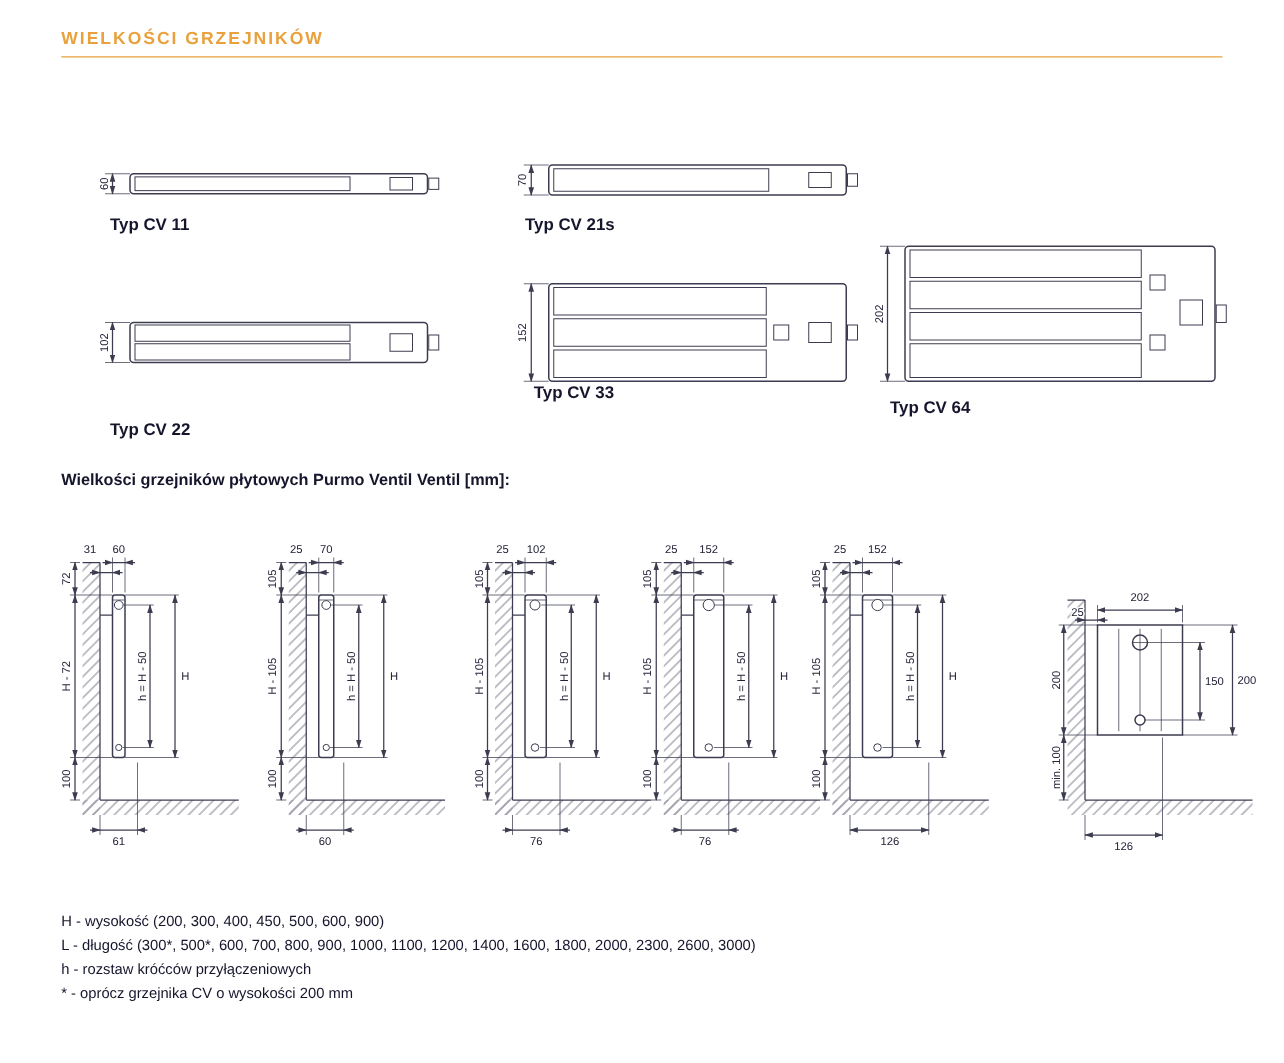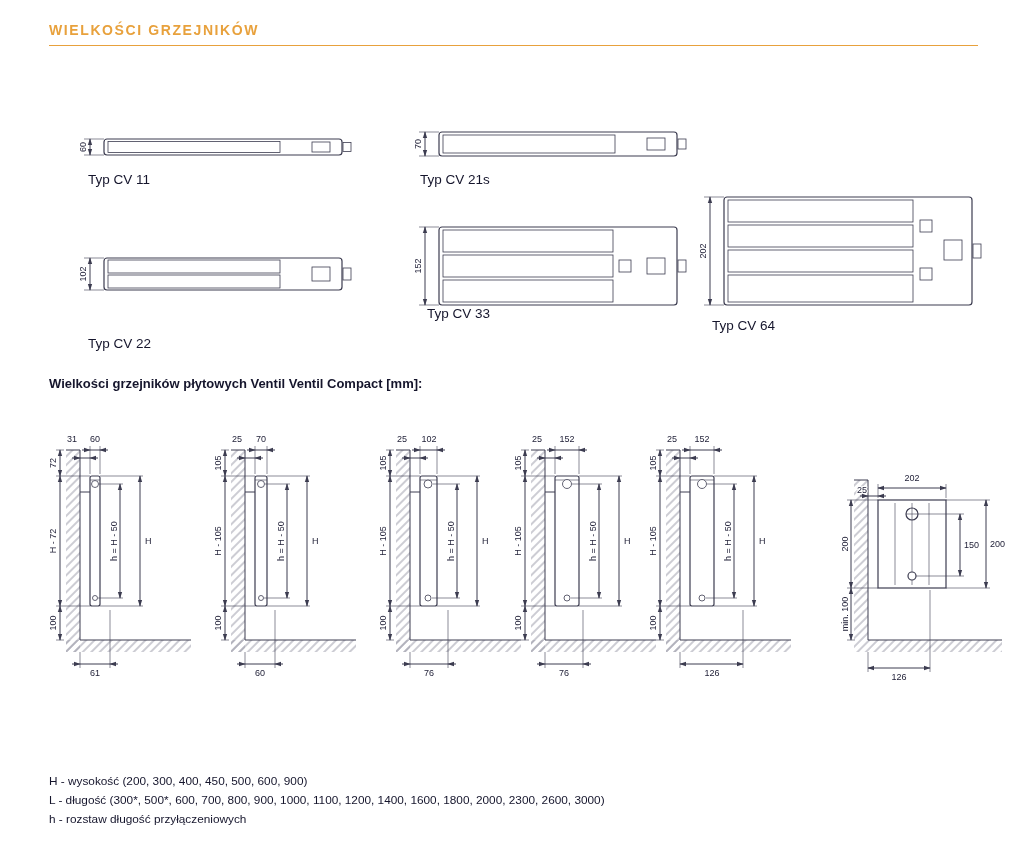--- a/index.html
+++ b/index.html
@@ -1,22 +1,22 @@
 <!DOCTYPE html>
 <html><head>
 <meta charset="utf-8">
 <style>
   html,body{margin:0;padding:0;}
   body{width:1027px;height:850px;background:#ffffff;font-family:"Liberation Sans",sans-serif;color:#15152c;position:relative;overflow:hidden;}
   .abs{position:absolute;}
   .page-title{left:49px;top:22px;font-size:14px;font-weight:bold;letter-spacing:1.6px;color:#e8a13c;}
   .title-rule{left:49px;top:45px;width:929px;border-top:1.5px solid #e8a13c;height:0;}
-  .type-label{font-size:13.5px;font-weight:normal;color:#15152c;}
+  .type-label{font-size:13.5px;font-weight:bold;color:#15152c;}
   .section-label{left:49px;top:376px;font-size:13px;font-weight:bold;color:#15152c;}
-  .legend{left:49px;top:728px;font-size:11.8px;color:#15152c;line-height:19px;margin-top:44px;}
+  .legend{left:49px;top:728px;font-size:11.8px;color:#15152c;line-height:19px;}
   svg text{font-family:"Liberation Sans",sans-serif;font-size:9px;fill:#23233a;paint-order:stroke;stroke:#ffffff;stroke-width:2.2px;stroke-linejoin:round;}
   .dim{stroke:#3c3c50;stroke-width:1;fill:none;}
   .ext{stroke:#3c3c50;stroke-width:0.6;fill:none;}
   .bodyl{stroke:#3c3c50;stroke-width:1.2;fill:#ffffff;}
   .thin{stroke:#3c3c50;stroke-width:0.8;fill:#ffffff;}
 </style>
 </head>
 <body>
 
 <svg width="0" height="0" style="position:absolute">
@@ -108,21 +108,21 @@
   <rect class="thin" x="30" y="58" width="185" height="22" fill="url(#fins)"></rect>
   <rect class="thin" x="30" y="83" width="185" height="27" fill="url(#fins)"></rect>
   <rect class="thin" x="222" y="28" width="12" height="12"></rect>
   <rect class="thin" x="222" y="76" width="12" height="12"></rect>
   <rect class="thin" x="246" y="48" width="18" height="20"></rect>
   <rect class="thin" x="275" y="52" width="8" height="14"></rect>
 </svg>
 </div>
 <div class="abs type-label" style="left:712px;top:318px">Typ CV 64</div>
 
-<div class="abs section-label">Wielkości grzejników płytowych Ventil Ventil Compact [mm]:</div>
+<div class="abs section-label">Wielkości grzejników płytowych Purmo Ventil Ventil [mm]:</div>
 
 <div class="abs" style="left:48px;top:428px">
 <svg width="158" height="250">
   <rect x="18" y="22" width="14" height="202" fill="url(#hatch)"></rect>
   <rect x="18" y="212" width="125" height="12" fill="url(#hatch)"></rect>
   <line class="dim" x1="18" y1="22" x2="32" y2="22"></line>
       <line class="dim" x1="32" y1="22" x2="32" y2="212"></line>
       <line class="dim" x1="32" y1="212" x2="143" y2="212"></line>
   <rect class="bodyl" x="42" y="48" width="10" height="130" rx="2"></rect>
   <line class="ext" x1="42" y1="52" x2="52" y2="52"></line>
@@ -401,14 +401,15 @@
   <line class="ext" x1="28" y1="182" x2="28" y2="202"></line>
       <line class="ext" x1="90" y1="120" x2="90" y2="202"></line>
   <line class="dim" x1="28" y1="198" x2="90" y2="198" marker-start="url(#arr)" marker-end="url(#arr)"></line>
   <text x="59" y="210" text-anchor="middle">126</text>
 </svg>
 </div>
 
 <div class="abs legend">
   <div>H - wysokość (200, 300, 400, 450, 500, 600, 900)</div>
   <div>L - długość (300*, 500*, 600, 700, 800, 900, 1000, 1100, 1200, 1400, 1600, 1800, 2000, 2300, 2600, 3000)</div>
-  <div>h - rozstaw długość przyłączeniowych</div>
+  <div>h - rozstaw króćców przyłączeniowych</div>
+  <div>* - oprócz grzejnika CV o wysokości 200 mm</div>
 </div>
 
 </body></html>

